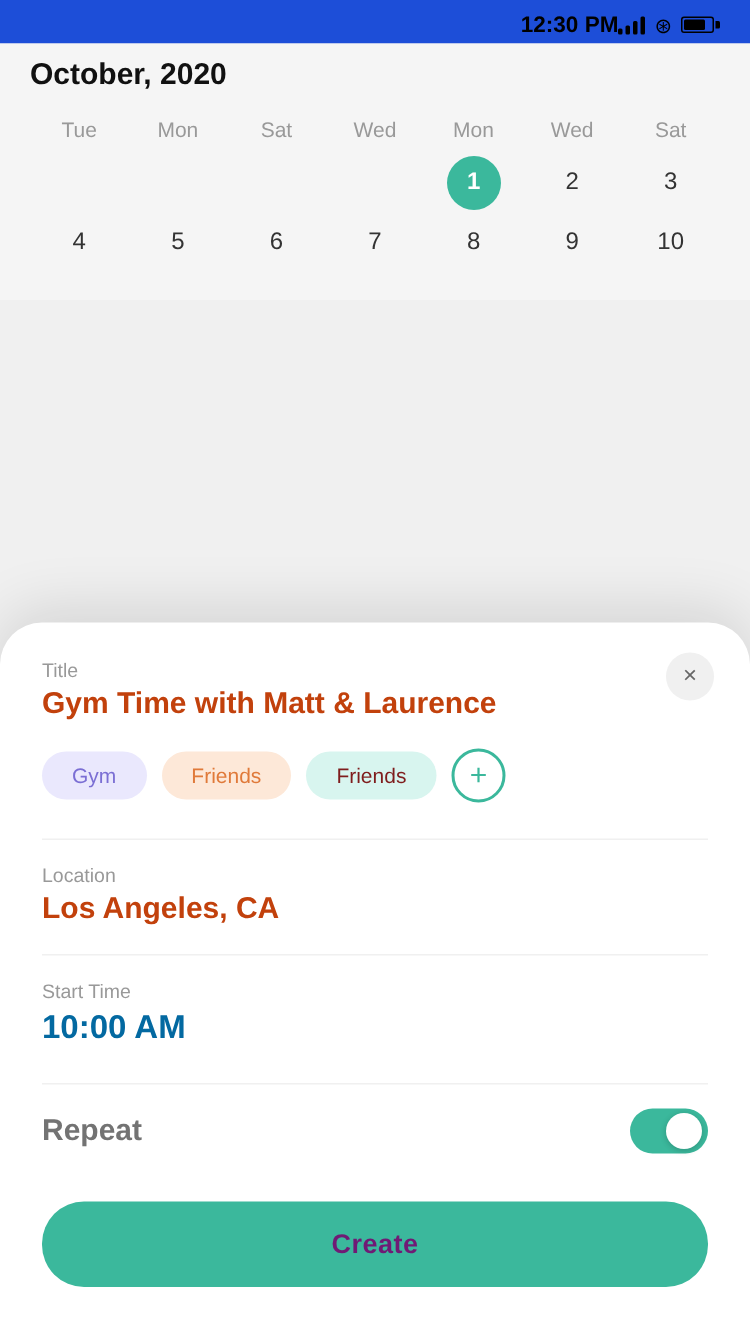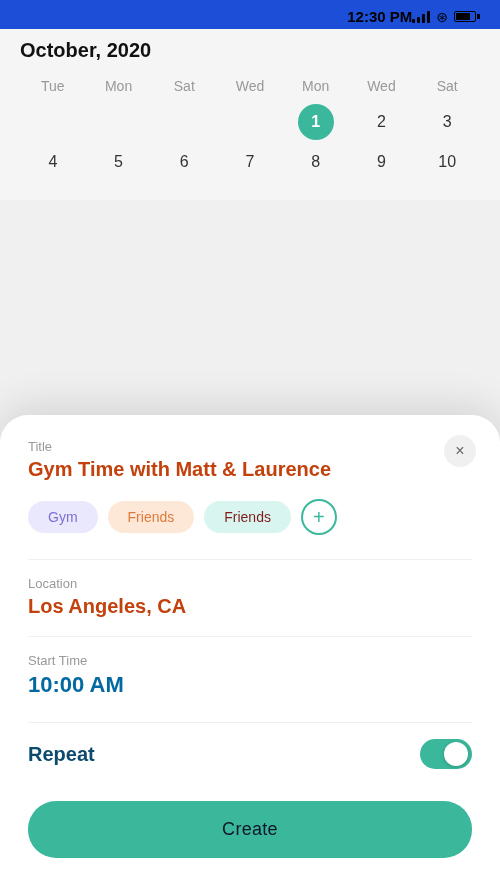--- a/index.html
+++ b/index.html
@@ -222,21 +222,21 @@
     .repeat-row {
       display: flex;
       align-items: center;
       justify-content: space-between;
       margin-bottom: 32px;
     }
 
     .repeat-label {
       font-size: 20px;
       font-weight: 600;
-      color: #0c4a6e;
+      color: #737373;
     }
 
     .toggle {
       width: 52px;
       height: 30px;
       background: #3bb89c;
       border-radius: 15px;
       position: relative;
       cursor: pointer;
     }
@@ -249,25 +249,25 @@
       position: absolute;
       top: 3px;
       right: 4px;
       box-shadow: 0 1px 4px rgba(0,0,0,0.2);
     }
 
     .create-btn {
       width: 100%;
       padding: 18px;
       background: #3bb89c;
-      color: #0f172a;
+      color: #701a75;
       border: none;
       border-radius: 28px;
       font-size: 18px;
-      font-weight: 400;
+      font-weight: 700;
       cursor: pointer;
       letter-spacing: 0.3px;
     }
 
     
     .battery-icon {
       display: inline-flex;
       align-items: center;
     }
     .battery-body {

